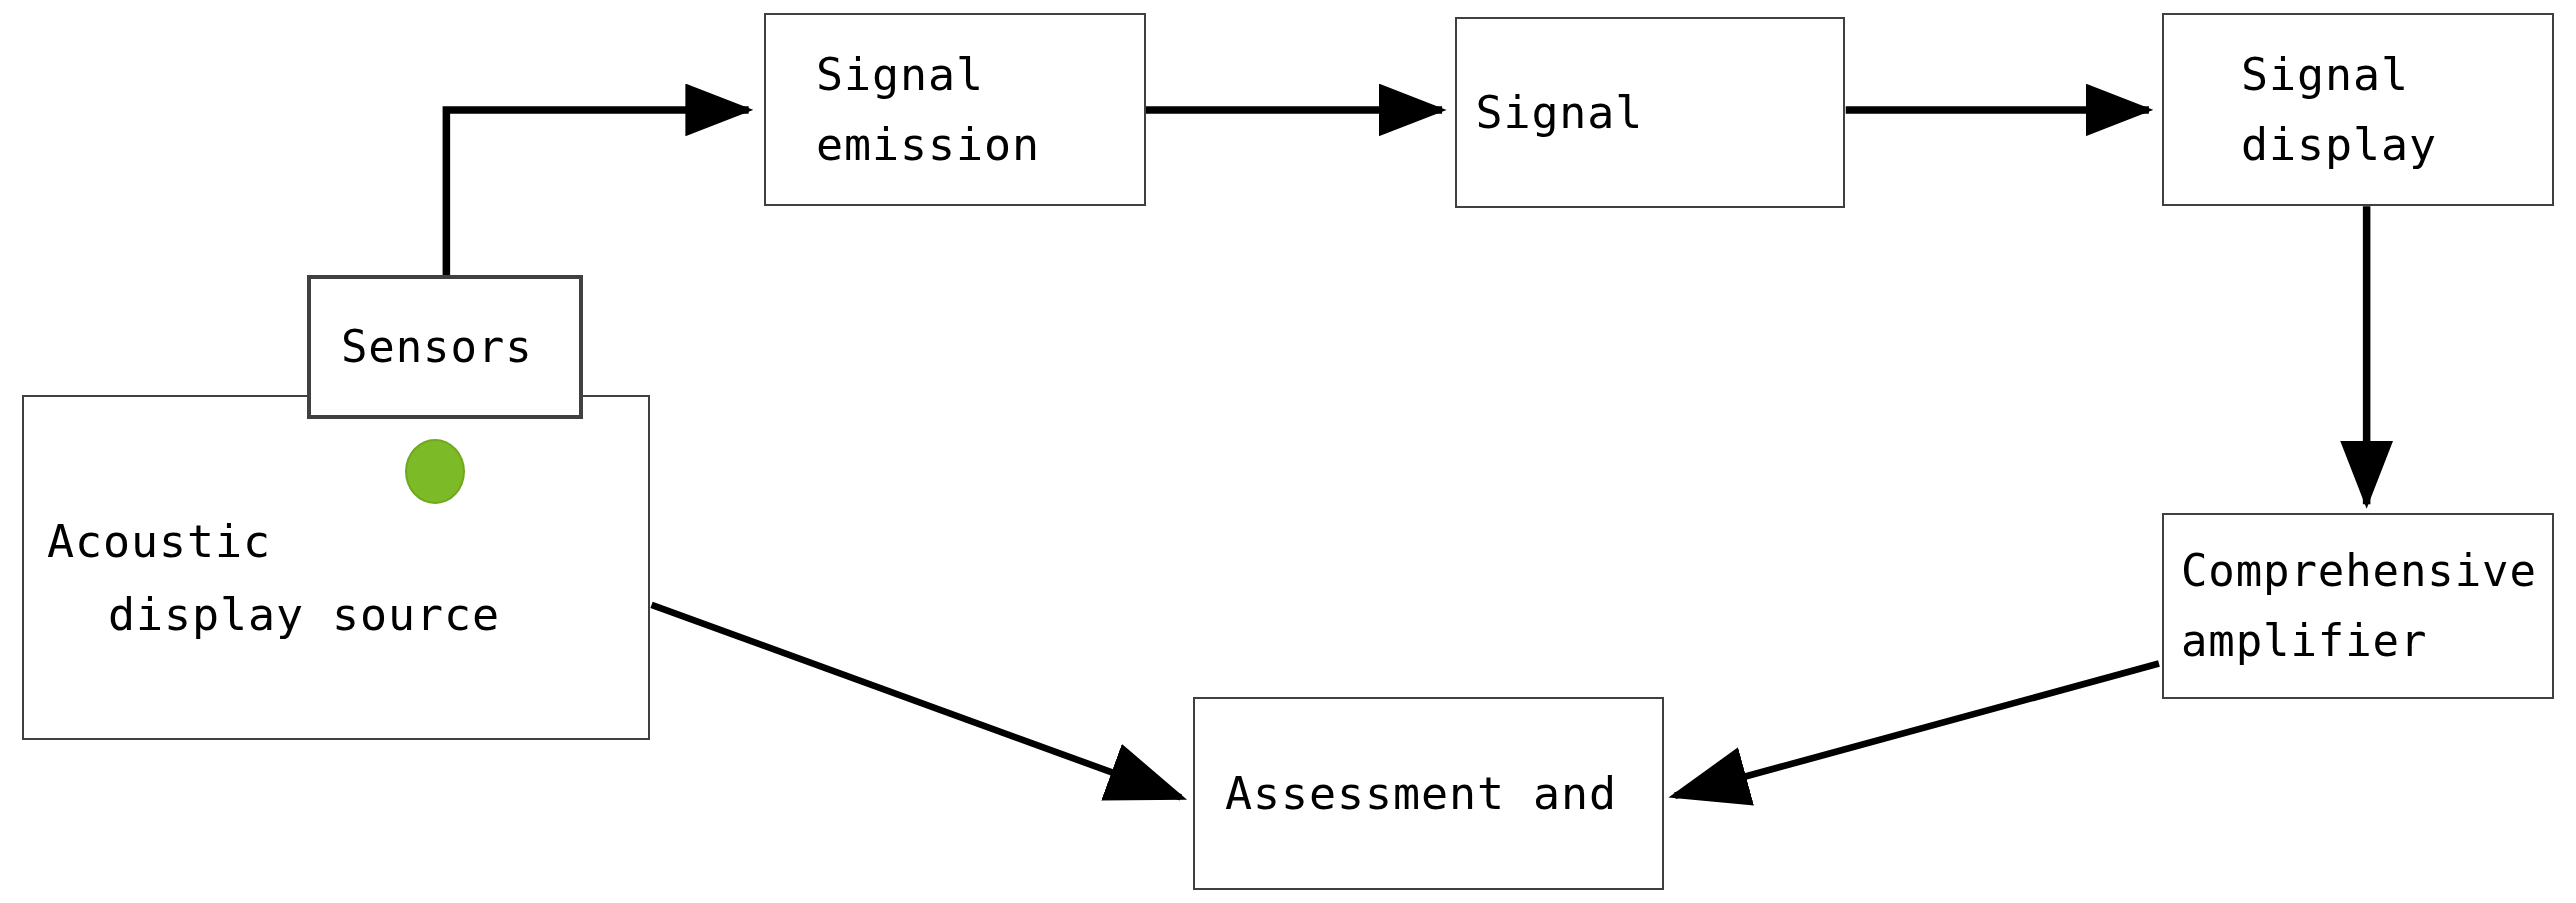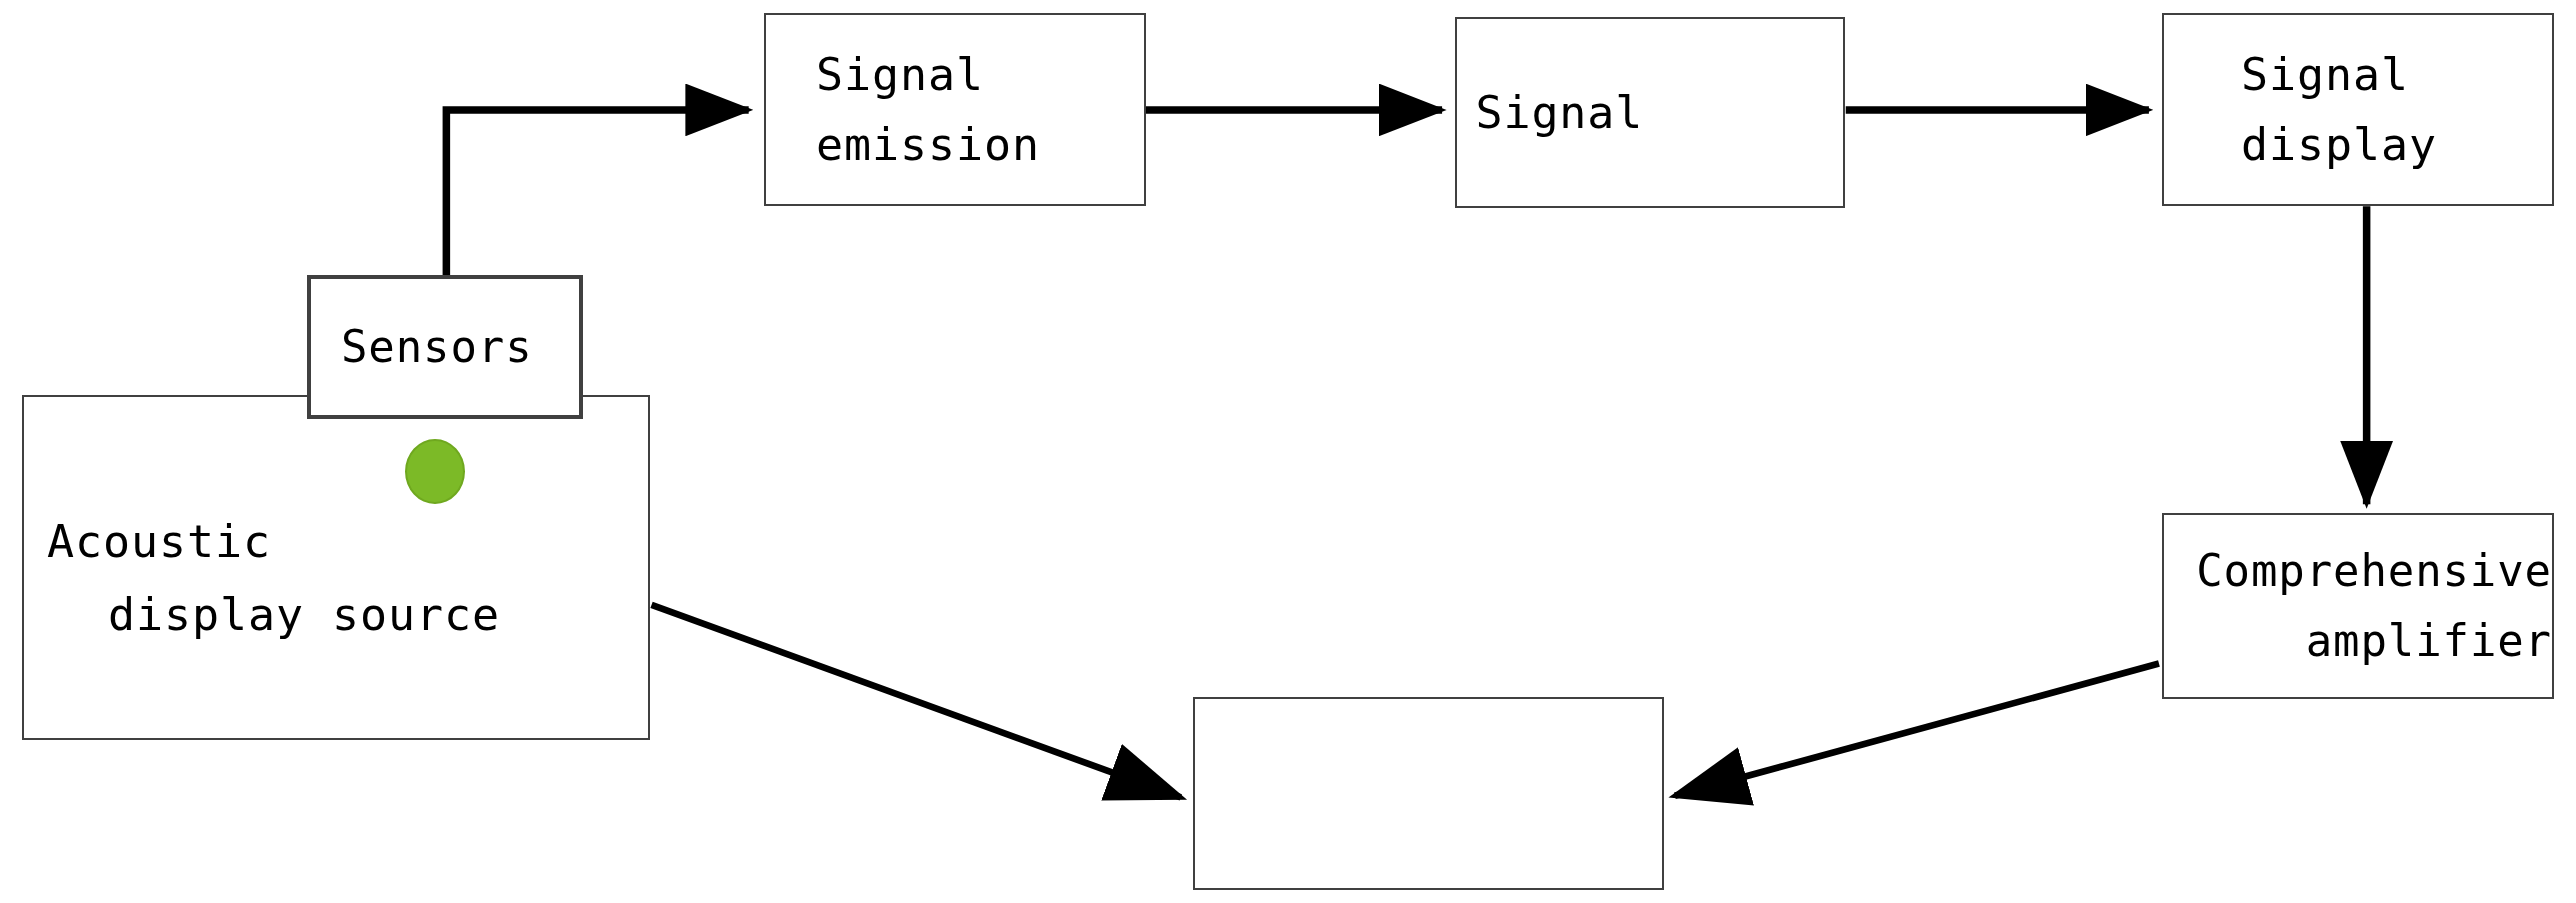--- a/index.html
+++ b/index.html
@@ -53,21 +53,21 @@
   #node-signal-preprocessing .line { font-size: 45px; line-height: 1.55; padding-left: 18.4px; }
 
   
   #node-signal-display {
     left: 2162px; top: 13.4px;  width: 392px;  height: 193px;
   }
   #node-signal-display .line { font-size: 45px; line-height: 1.55; padding-left: 77px; }
 
   
   #node-comprehensive-analysis {
-    left: 2162px; top: 513px; width: 392px;  height: 186px; align-items: flex-end;
+    left: 2162px; top: 513px; width: 392px;  height: 186px;
   }
   #node-comprehensive-analysis .line { font-size: 44px; line-height: 1.58; padding-left: 17px; }
 
   
   #node-assessment-prediction {
     left: 1193px; top: 697px; width: 471px;  height: 193px;
   }
   #node-assessment-prediction .line { font-size: 45px; line-height: 1.55; padding-left: 30px; }
 
   
@@ -152,20 +152,21 @@
     <div class="line">Signal</div>
     <div class="line">display</div>
   </div>
 
   <div class="node" id="node-comprehensive-analysis">
     <div class="line">Comprehensive</div>
     <div class="line">amplifier</div>
   </div>
 
   <div class="node" id="node-assessment-prediction">
+    <div class="line">Assessment and</div>
   </div>
 
   <div class="node" id="node-acoustic-source">
     <div class="line ae-text">Acoustic</div>
     <div class="line">display source</div>
   </div>
 
   <div id="ae-green-dot"></div>
 
   <div class="node" id="node-sensors">

